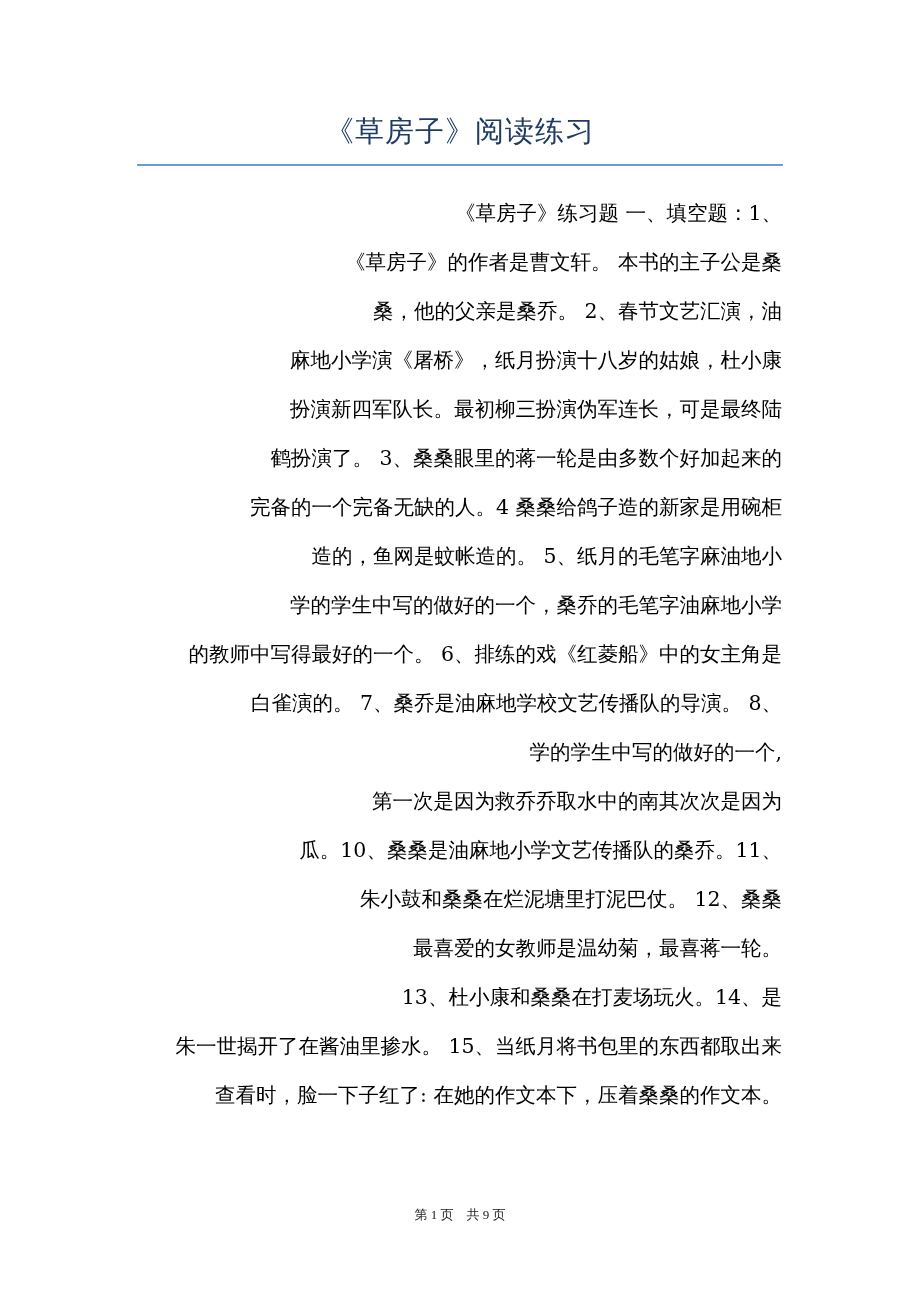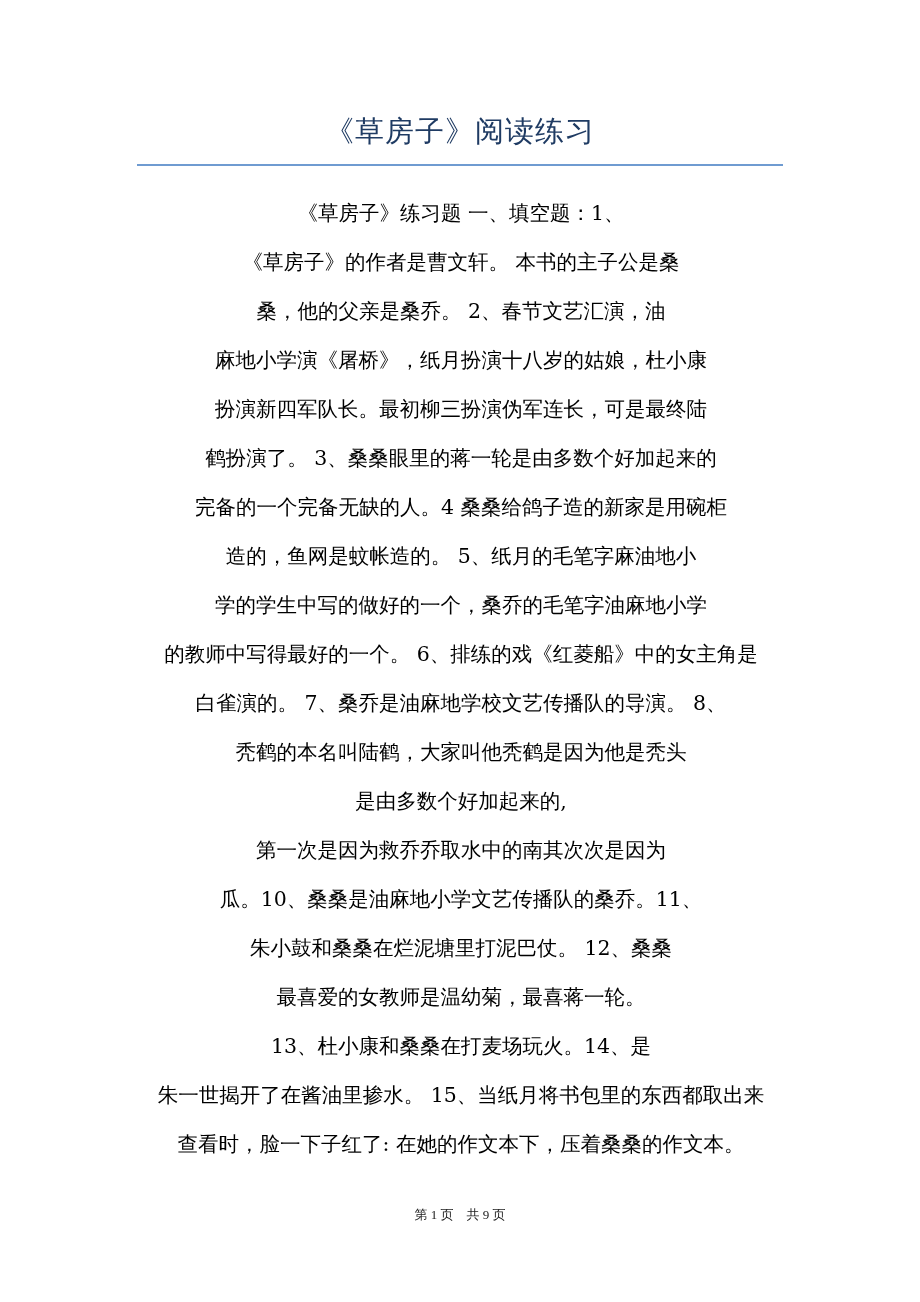--- a/index.html
+++ b/index.html
@@ -1,21 +1,21 @@
 <!DOCTYPE html>
 <html><head>
   <meta charset="utf-8">
   <style>
     html, body { margin: 0; padding: 0; background: #ffffff; }
     body { width: 920px; height: 1302px; position: relative; overflow: hidden; font-family: "DejaVu Serif", "Liberation Serif", serif; color: #000; }
     .page { position: absolute; left: 0; top: 0; width: 920px; height: 1302px; }
     .title { position: absolute; left: 0; width: 920px; top: 112px; text-align: center; font-size: 29px; color: #1f3b63; letter-spacing: 1px; }
     .divider { position: absolute; left: 137px; width: 646px; top: 164px; height: 0; border-top: 2px solid #6f9bd1; }
     .body { position: absolute; left: 140px; top: 196px; width: 642px; }
-    .line { height: 49px; line-height: 34px; font-size: 20.5px; white-space: pre; display: flex; justify-content: center; }
+    .line { height: 49px; line-height: 34px; font-size: 20.5px; white-space: pre; display: flex; justify-content: flex-end; }
     .line span { display: inline-block; }
     .footer { position: absolute; left: 0; width: 920px; top: 1206px; text-align: center; font-size: 13px; color: #222; font-family: Liberation Serif, serif; }
   </style>
 </head>
 <body>
 
 <div class="page">
   <div class="title">《草房子》阅读练习</div>
   <div class="divider"></div>
   <div class="body" id="body">
@@ -23,22 +23,21 @@
       <div class="line"><span>《草房子》的作者是</span><span>曹文轩</span><span>。 本书的主子公是</span><span>桑</span></div>
       <div class="line"><span>桑</span><span>，他的父亲是</span><span>桑乔</span><span>。 2、春节文艺汇演，油</span></div>
       <div class="line"><span>麻地小学演《屠桥》，</span><span>纸月</span><span>扮演十八岁的姑娘，</span><span>杜小康</span></div>
       <div class="line"><span>扮演新四军队长。最初</span><span>柳三</span><span>扮演伪军连长，可是最</span><span>终</span><span>陆</span></div>
       <div class="line"><span>鹤</span><span>扮演了。 3、桑桑眼里的</span><span>蒋一轮</span><span>是由多数个好加起来的</span></div>
       <div class="line"><span>完备的一个完备无缺的人。</span><span>4 桑桑给鸽子造的新家是用</span><span>碗柜</span></div>
       <div class="line"><span>造的，鱼网是</span><span>蚊帐</span><span>造的。 5、</span><span>纸月</span><span>的毛笔字麻油地小</span></div>
       <div class="line"><span>学的学生中写的做好的一个，</span><span>桑乔</span><span>的毛笔字油麻地小学</span></div>
       <div class="line"><span>的教师中写得最好的一个。 6、排练的戏《红菱船》中的女主角是</span></div>
       <div class="line"><span>白雀</span><span>演的。 7、</span><span>桑乔</span><span>是油麻地学校文艺传播队的导演。 8、</span></div>
-      <div class="line"><span>秃鹤的本名叫</span><span>陆鹤</span><span>，大家叫他秃鹤</span><span>是因为</span><span>他是秃头</span></div>
-      <div class="line"><span>是由多数个好加起来的,</span></div>
+      <div class="line"><span>学的学生中写的做好的一个,</span></div>
       <div class="line"><span>第一次是因为</span><span>救乔乔</span><span>取水中的南</span><span>其次次是因为</span></div>
       <div class="line"><span>瓜</span><span>。10、桑桑是油麻地小学文艺传播队的</span><span>桑乔</span><span>。11、</span></div>
       <div class="line"><span>朱小鼓</span><span>和</span><span>桑桑</span><span>在烂泥塘里打泥巴仗。 12、桑桑</span></div>
       <div class="line"><span>最喜爱的女教师是</span><span>温幼菊</span><span>，最喜</span><span>蒋一轮</span><span>。</span></div>
       <div class="line"><span>13、</span><span>杜小康</span><span>和</span><span>桑桑</span><span>在打麦场玩火。</span><span>14、是</span></div>
       <div class="line"><span>朱一世</span><span>揭开了在酱油里</span><span>掺水。 15、当纸月将书包里的东西都取出来</span></div>
       <div class="line"><span>查看</span><span>时，脸一下子红了: 在她的作文本下，压着</span><span>桑桑</span><span>的作文本。</span></div>
     </div>
   <div class="footer">第 1 页　共 9 页</div>
 </div>

